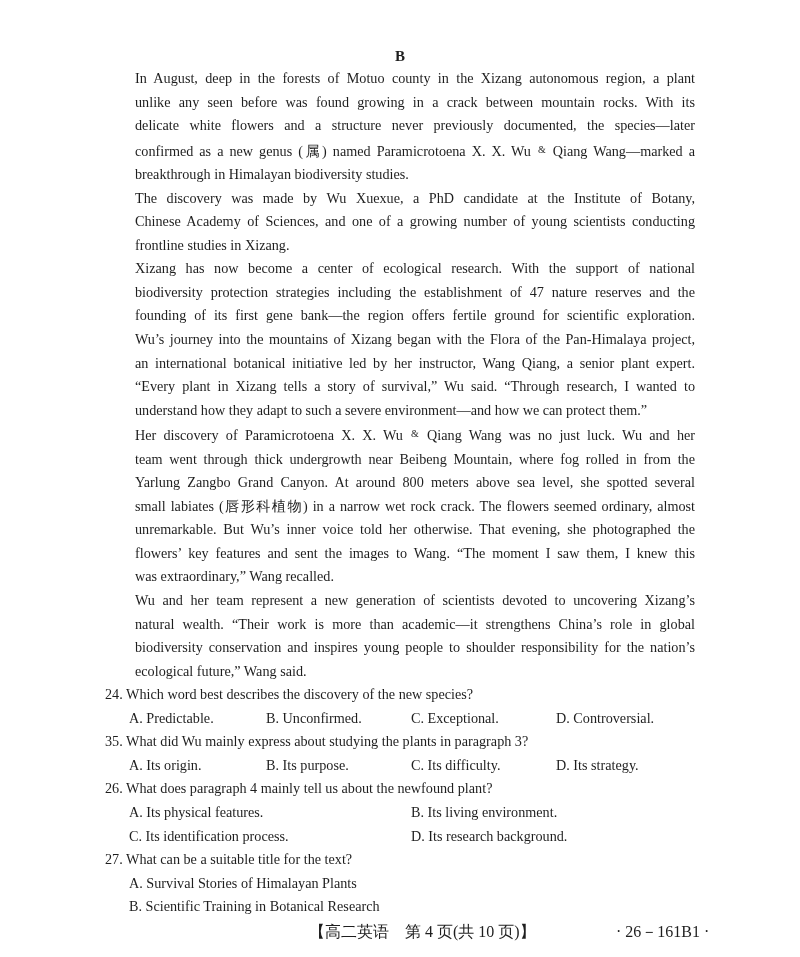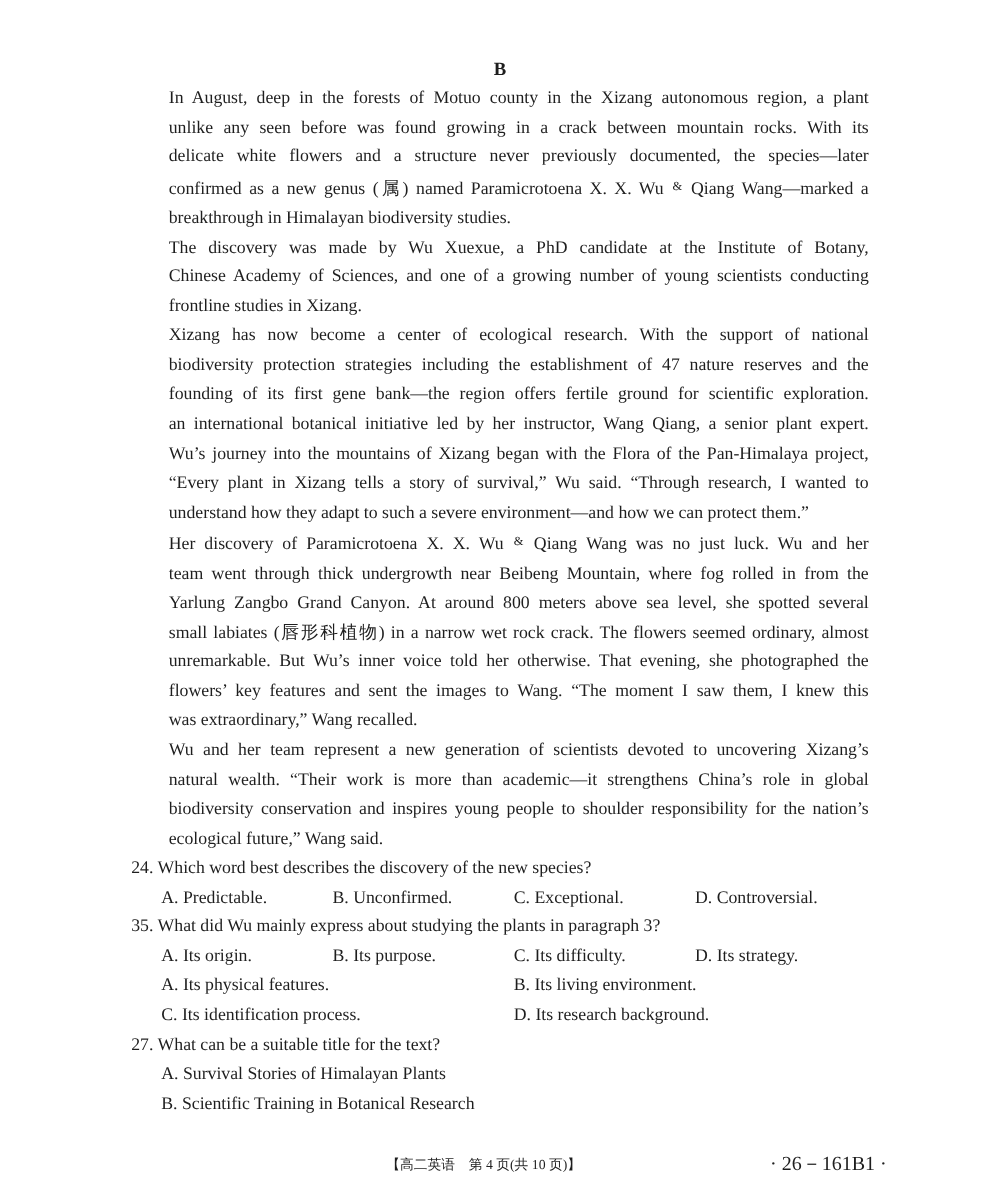--- a/index.html
+++ b/index.html
@@ -25,21 +25,21 @@
   .q-stem { display: block; height: 23.55px; white-space: nowrap; }
   .opts { position: relative; height: 23.55px; white-space: nowrap; }
   .opt { position: absolute; top: 0; }
   .opt.c0 { left: 24px; }
   .opt.c1 { left: 161px; }
   .opt.c2 { left: 306px; }
   .opt.c3 { left: 451px; }
   .opt.w1 { left: 306px; text-align: center; }
   .opt-block { display: block; padding-left: 24px; height: 23.55px; white-space: nowrap; }
   .footer-left {
-    position: absolute; top: 923px; left: 309px; font-size: 11px; line-height: 18px;
+    position: absolute; top: 923px; left: 309px; font-size: 16px; line-height: 18px;
     white-space: nowrap;
   }
   .footer-right {
     position: absolute; top: 923px; left: 616px; font-size: 16px; line-height: 18px;
     white-space: nowrap;
   }
 </style>
 </head>
 <body>
 
@@ -60,22 +60,22 @@
     <p class="para">
       <span class="line">The discovery was made by Wu Xuexue, a PhD candidate at the Institute of Botany,</span>
       <span class="line">Chinese Academy of Sciences, and one of a growing number of young scientists conducting</span>
       <span class="line last">frontline studies in Xizang.</span>
     </p>
 
     <p class="para">
       <span class="line">Xizang has now become a center of ecological research. With the support of national</span>
       <span class="line">biodiversity protection strategies  including the establishment of 47 nature reserves and the</span>
       <span class="line">founding of its first gene bank—the region offers fertile ground for scientific exploration.</span>
+      <span class="line">Wu’s journey into the mountains of Xizang began with the Flora of the Pan-Himalaya project,</span>
       <span class="line">an international botanical initiative led by her instructor, Wang Qiang, a senior plant expert.</span>
-      <span class="line">Wu’s journey into the mountains of Xizang began with the Flora of the Pan-Himalaya project,</span>
       <span class="line">“Every plant in Xizang tells a story of survival,” Wu said. “Through research, I wanted to</span>
       <span class="line last">understand how they adapt to such a severe environment—and how we can protect them.”</span>
     </p>
 
     <p class="para">
       <span class="line"><span>Her discovery of Paramicrotoena X. X. Wu</span> <span class="amp-wrap"><span class="amp">&amp;</span> Qiang Wang was no just luck. Wu and her</span></span>
       <span class="line">team went through thick undergrowth near Beibeng Mountain, where fog rolled in from the</span>
       <span class="line">Yarlung Zangbo Grand Canyon. At around 800 meters above sea level, she spotted several</span>
       <span class="line">small labiates (唇形科植物) in a narrow wet rock crack. The flowers seemed ordinary, almost</span>
       <span class="line">unremarkable. But Wu’s inner voice told her otherwise. That evening, she photographed the</span>
@@ -104,20 +104,21 @@
       <span class="q-stem">35. What did Wu mainly express about studying the plants in paragraph 3?</span>
       <div class="opts">
         <span class="opt c0">A. Its origin.</span>
         <span class="opt c1">B. Its purpose.</span>
         <span class="opt c2">C. Its difficulty.</span>
         <span class="opt c3">D. Its strategy.</span>
       </div>
     </div>
 
     <div class="question">
+      <span class="q-stem">26. What does paragraph 4 mainly tell us about the newfound plant?</span>
       <div class="opts">
         <span class="opt c0">A. Its physical features.</span>
         <span class="opt w1">B. Its living environment.</span>
       </div>
       <div class="opts">
         <span class="opt w1">D. Its research background.</span>
         <span class="opt c0">C. Its identification process.</span>
       </div>
     </div>
 

